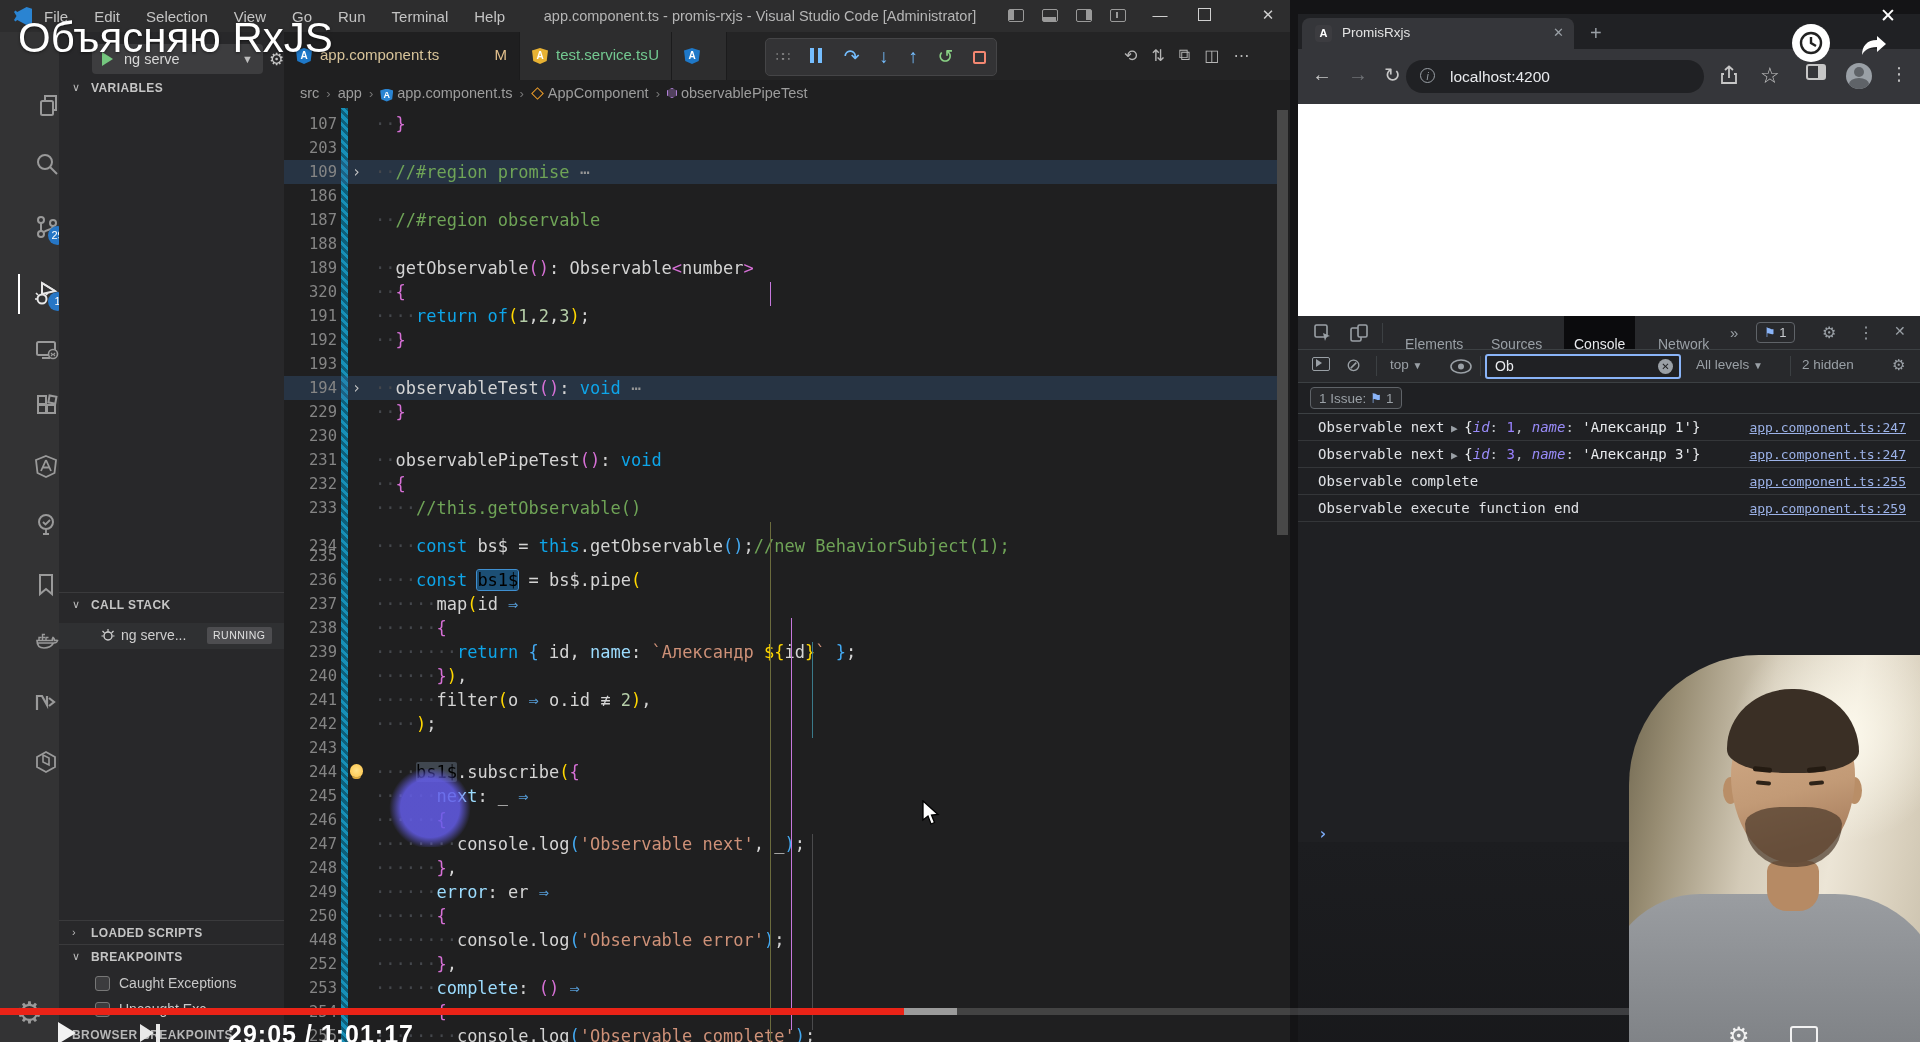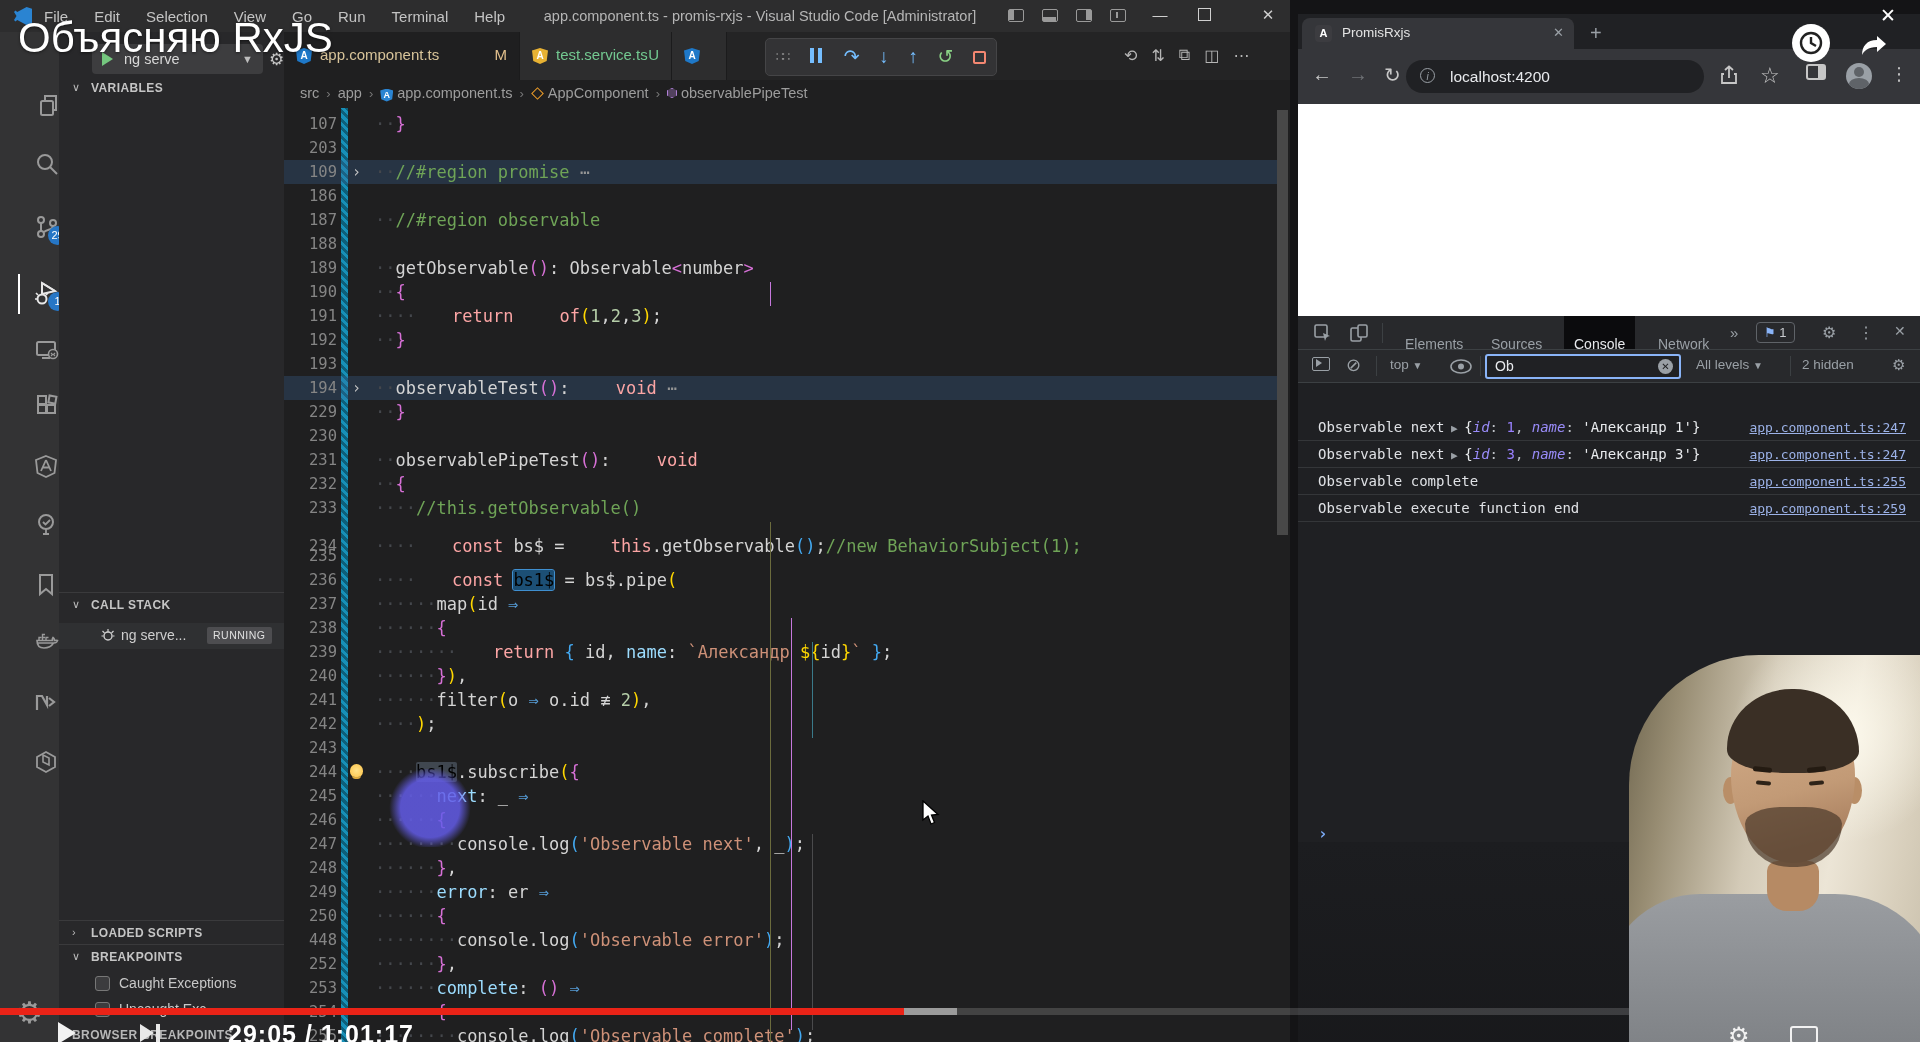--- a/index.html
+++ b/index.html
@@ -96,21 +96,21 @@
   
   #editor { left:284px; top:104px; width:1006px; height:938px; background:#1f1f20; }
   #gutter-modified { left:57px; top:4px; width:7px; height:934px;
     background:repeating-linear-gradient(45deg,#1790b8 0 3px,#0d5f7a 3px 6px); }
   .code-line { position:absolute; left:0; width:993px; height:24px; font-family:"DejaVu Sans Mono", monospace;
     font-size:17px; line-height:24px; white-space:pre; }
   .code-line .ln { position:absolute; left:0; width:53px; text-align:right; color:#858585; font-size:15.5px; }
   .code-line .chev { position:absolute; left:68px; color:#c5c5c5; font-size:15px; }
   .code-line .codetx { position:absolute; left:91px; }
   .line-hl { position:absolute; left:0; width:993px; height:24px; background:rgba(62,106,160,.28); }
-  .t-ws { color:#44474c; } .t-pl { color:#d4d4d4; } .t-kw { color:#fca5a5;margin-left:36px; } .t-vr { color:#9cdcfe; }
+  .t-ws { color:#44474c; } .t-pl { color:#d4d4d4; } .t-kw { color:#0ea5e9; } .t-vr { color:#9cdcfe; }
   .t-cm { color:#6fa457; } .t-str { color:#ce9178; } .t-num { color:#b5cea8; }
   .t-b1 { color:#ffd700; } .t-b2 { color:#d670d6; } .t-b3 { color:#43a9f1; }
   .t-ar { color:#569cd6; } .t-op { color:#d4d4d4; } .t-fold { color:#969696; }
   .t-sel { background:#1c4f75; outline:1px solid #3f8fd0; border-radius:2px; }
   .t-sel2 { background:rgba(118,138,160,.38); border-radius:2px; }
   .iguide { position:absolute; width:1px; }
   #bulb-244 { left:66px; top:660px; width:13px; height:13px; background:radial-gradient(#ffe28a,#fcc247);
     border-radius:50% 50% 42% 42%; box-shadow:0 4px 0 -2px #d9a73e; }
   #click-blob { left:389px; top:769px; width:82px; height:78px; z-index:20;
     background:radial-gradient(circle, rgba(99,92,232,.85) 0 52%, rgba(99,92,232,0) 72%); }
@@ -426,21 +426,21 @@
     <div id="gutter-modified" class="abs"></div>
     <div id="code-lines">
         <div class="code-line" style="top: 8px;"><span class="ln">107</span><span class="codetx"><span class="t-ws">··</span><span class="t-b2">}</span></span></div>
         <div class="code-line" style="top: 32px;"><span class="ln">203</span><span class="codetx"></span></div>
         <div class="line-hl abs" style="top: 56px;"></div>
         <div class="code-line" style="top: 56px;"><span class="ln">109</span><span class="chev">›</span><span class="codetx"><span class="t-ws">··</span><span class="t-cm">//#region promise</span><span class="t-fold"> ⋯</span></span></div>
         <div class="code-line" style="top: 80px;"><span class="ln">186</span><span class="codetx"></span></div>
         <div class="code-line" style="top: 104px;"><span class="ln">187</span><span class="codetx"><span class="t-ws">··</span><span class="t-cm">//#region observable</span></span></div>
         <div class="code-line" style="top: 128px;"><span class="ln">188</span><span class="codetx"></span></div>
         <div class="code-line" style="top: 152px;"><span class="ln">189</span><span class="codetx"><span class="t-ws">··</span><span class="t-pl">getObservable</span><span class="t-b2">()</span><span class="t-pl">: Observable</span><span class="t-b2">&lt;</span><span class="t-pl">number</span><span class="t-b2">&gt;</span></span></div>
-        <div class="code-line" style="top: 176px;"><span class="ln">190</span><span class="codetx"><span class="t-ws">··</span><span class="t-b2">{</span></span></div>
+        <div class="code-line" style="top: 176px;"><span class="ln">320</span><span class="codetx"><span class="t-ws">··</span><span class="t-b2">{</span></span></div>
         <div class="code-line" style="top: 200px;"><span class="ln">191</span><span class="codetx"><span class="t-ws">····</span><span class="t-kw">return </span><span class="t-kw">of</span><span class="t-b1">(</span><span class="t-num">1</span><span class="t-pl">,</span><span class="t-num">2</span><span class="t-pl">,</span><span class="t-num">3</span><span class="t-b1">)</span><span class="t-pl">;</span></span></div>
         <div class="code-line" style="top: 224px;"><span class="ln">192</span><span class="codetx"><span class="t-ws">··</span><span class="t-b2">}</span></span></div>
         <div class="code-line" style="top: 248px;"><span class="ln">193</span><span class="codetx"></span></div>
         <div class="line-hl abs" style="top: 272px;"></div>
         <div class="code-line" style="top: 272px;"><span class="ln">194</span><span class="chev">›</span><span class="codetx"><span class="t-ws">··</span><span class="t-pl">observableTest</span><span class="t-b2">()</span><span class="t-pl">: </span><span class="t-kw">void</span><span class="t-fold"> ⋯</span></span></div>
         <div class="code-line" style="top: 296px;"><span class="ln">229</span><span class="codetx"><span class="t-ws">··</span><span class="t-b2">}</span></span></div>
         <div class="code-line" style="top: 320px;"><span class="ln">230</span><span class="codetx"></span></div>
         <div class="code-line" style="top: 344px;"><span class="ln">231</span><span class="codetx"><span class="t-ws">··</span><span class="t-pl">observablePipeTest</span><span class="t-b2">()</span><span class="t-pl">: </span><span class="t-kw">void</span></span></div>
         <div class="code-line" style="top: 368px;"><span class="ln">232</span><span class="codetx"><span class="t-ws">··</span><span class="t-b2">{</span></span></div>
         <div class="code-line" style="top: 392px;"><span class="ln">233</span><span class="codetx"><span class="t-ws">····</span><span class="t-cm">//this.getObservable()</span></span></div>
@@ -555,20 +555,27 @@
         <span class="fx">✕</span>
       </div>
       <span class="abs" style="left:398px;top:7px">
         <span>All levels</span> <span style="font-size:10px">▼</span>
       </span>
       <div class="ct-sep" style="left:492px"></div>
       <span class="abs" style="left:504px;top:7px">2 hidden</span>
       <span class="abs" style="left:594px;top:6px;font-size:15px">⚙</span>
     </div>
 
+    <div id="issues-row" class="abs">
+      <span id="issues-chip2">
+        <span>1 Issue:</span>
+        <span class="flag">⚑</span>
+        <span>1</span>
+      </span>
+    </div>
 
     <div id="console-rows">
         <div class="con-row" style="top: 98px;">
           <span class="msg">Observable next<span class="c-tri"> ▶ </span><span class="c-br">{</span><span class="c-k">id</span><span class="c-d">: </span><span class="c-n">1</span><span class="c-d">, </span><span class="c-k">name</span><span class="c-d">: </span><span class="c-s">'Александр 1'</span><span class="c-br">}</span></span>
           <a class="lnk">app.component.ts:247</a>
         </div>
         <div class="con-row" style="top: 125px;">
           <span class="msg">Observable next<span class="c-tri"> ▶ </span><span class="c-br">{</span><span class="c-k">id</span><span class="c-d">: </span><span class="c-n">3</span><span class="c-d">, </span><span class="c-k">name</span><span class="c-d">: </span><span class="c-s">'Александр 3'</span><span class="c-br">}</span></span>
           <a class="lnk">app.component.ts:247</a>
         </div>

